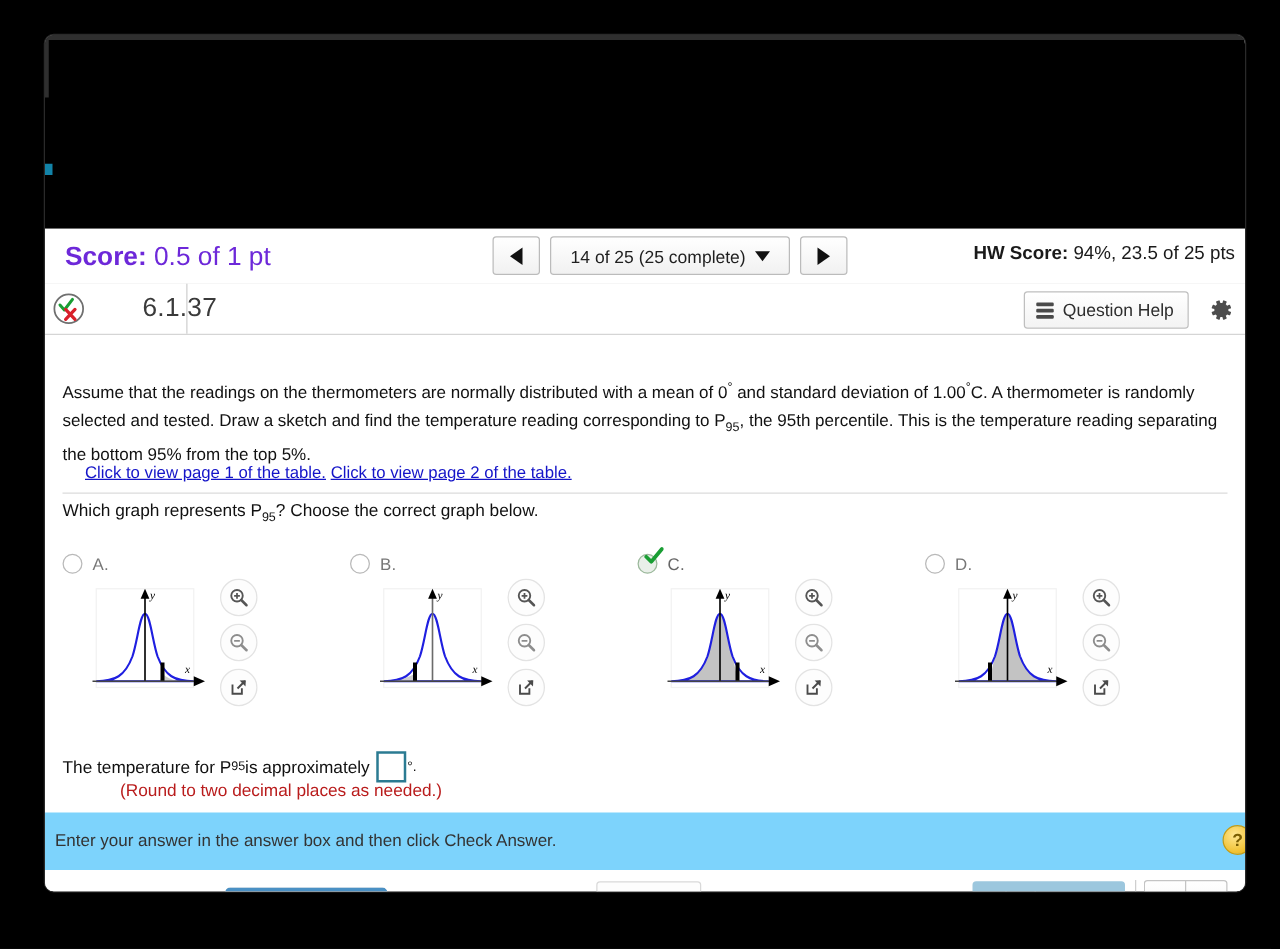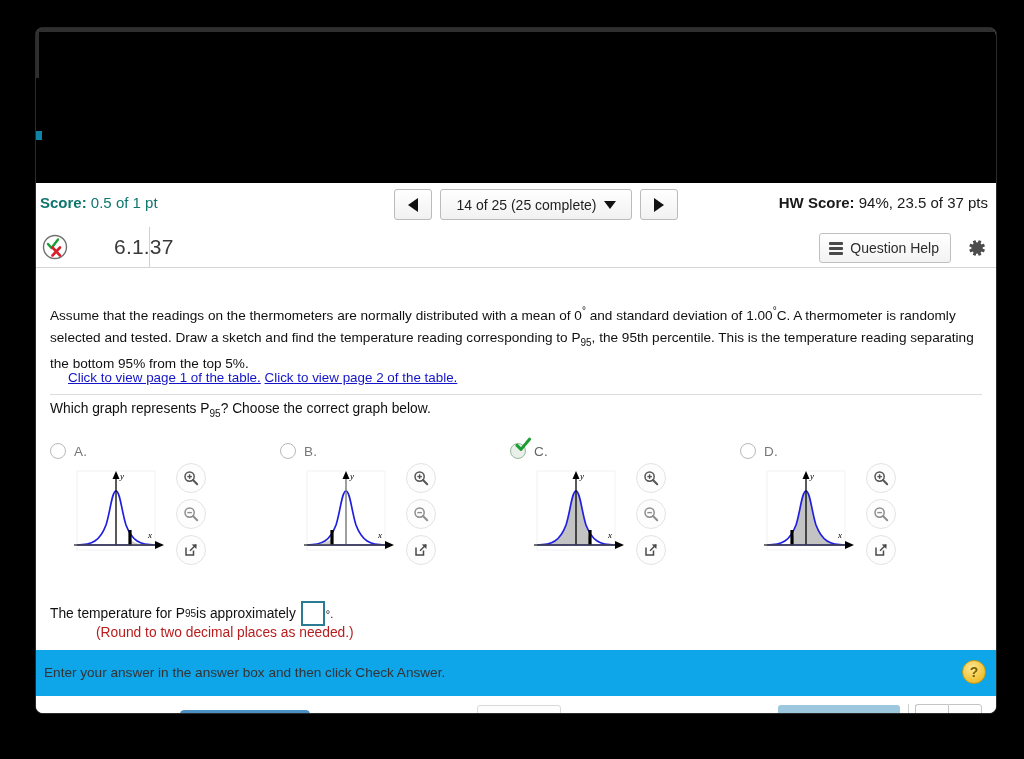--- a/index.html
+++ b/index.html
@@ -48,22 +48,22 @@
 
   
   .score-bar {
     position: absolute;
     left: 0; top: 155px;
     width: 960px; height: 44px;
     background: #ffffff;
     border-bottom: 1px solid #cfcfcf;
   }
   .score-left {
-    position: absolute; left: 4px; top: 11px;
-    font-size: 15px; color: #0f766e;
+    position: absolute; left: 16px; top: 11px;
+    font-size: 21px; color: #6d28d9;
   }
   .score-left b { font-weight: bold; }
   .score-right {
     position: absolute; right: 8px; top: 11px;
     font-size: 15px; color: #1a1a1a;
   }
   .score-right b { font-weight: bold; }
 
   .nav-group {
     position: absolute;
@@ -236,22 +236,23 @@
   .roundnote {
     position: absolute; left: 14px; top: 357px;
     font-size: 13.8px; color: #b91c1c; margin-left: 46px;
   }
 
   
   .hintbar {
     position: absolute;
     left: 0; top: 622px;
     width: 960px; height: 46px;
-    background: #0ea5e9;
+    background: #7dd3fc;
     border-bottom: 1px solid #d7d7d7;
+    padding-left: 16px;
   }
   .hinttext {
     position: absolute; left: 8px; top: 15px;
     font-size: 13.6px; color: #333;
   }
   .helpcircle {
     position: absolute; right: 10px; top: 10px;
     width: 22px; height: 22px;
     border-radius: 50%;
     background: radial-gradient(circle at 40% 32%, #ffe793, #f0c030 70%, #d8a615);
@@ -346,21 +347,21 @@
           <span>14 of 25 (25 complete)</span>
           <span class="tri-down"></span>
         </div>
         <div class="nav-btn">
           <span class="tri-right"></span>
         </div>
       </div>
 
       <div class="score-right">
         <b>HW Score:</b>
-        <span>94%, 23.5 of 37 pts</span>
+        <span>94%, 23.5 of 25 pts</span>
       </div>
     </div>
 
     <div class="ex-header">
       <div class="ex-id-wrap">
         <svg class="checkx" viewBox="0 0 26 26">
           <circle cx="13" cy="13" r="11.5" fill="#fff" stroke="#6f6f6f" stroke-width="1.4"></circle>
           <path d="M6 10 L9.5 14 L16 5.5" fill="none" stroke="#1a9e34" stroke-width="2.4" stroke-linecap="round" stroke-linejoin="round"></path>
           <path d="M10.5 13.5 L18 21.5 M18 13.5 L10.5 21.5" fill="none" stroke="#d8202a" stroke-width="2.6" stroke-linecap="round"></path>
         </svg>

